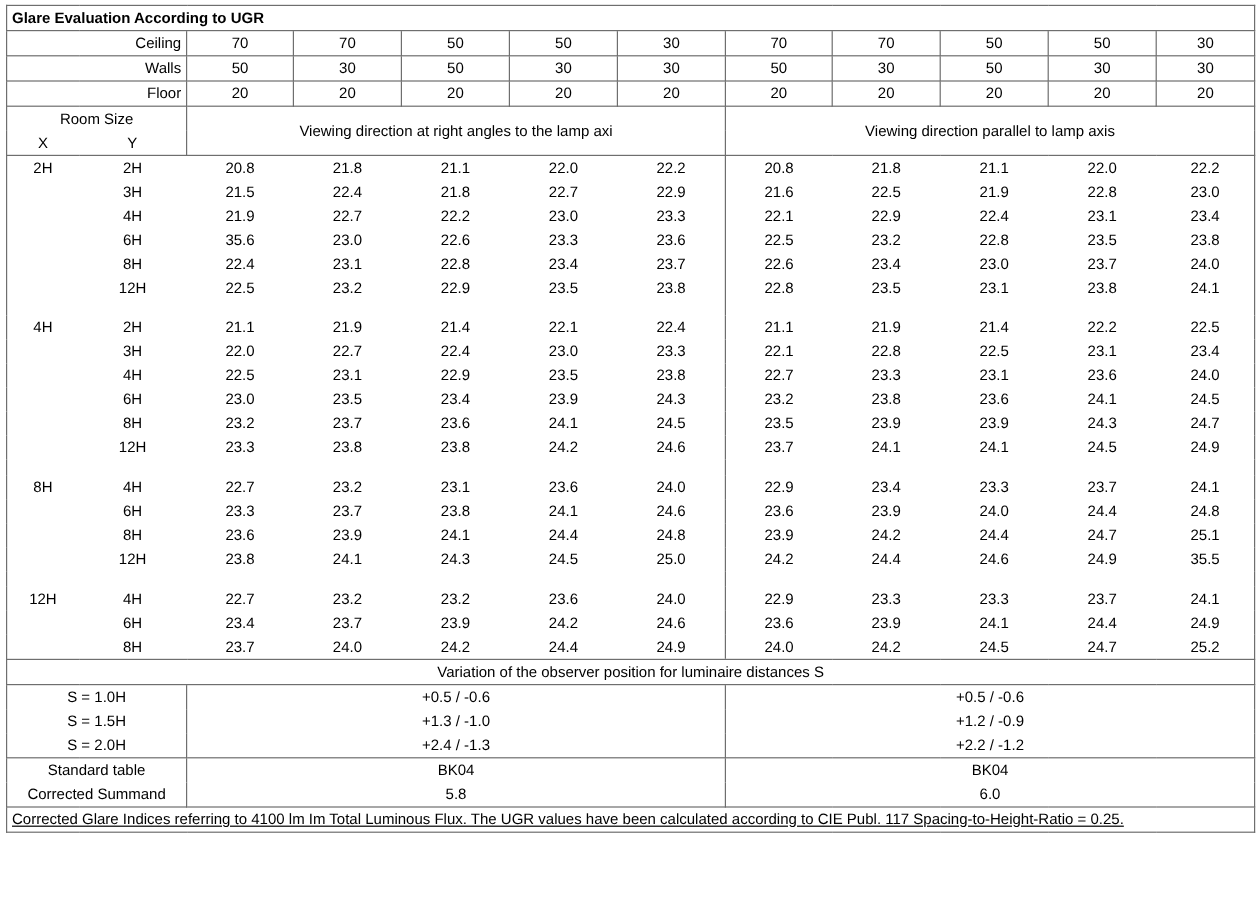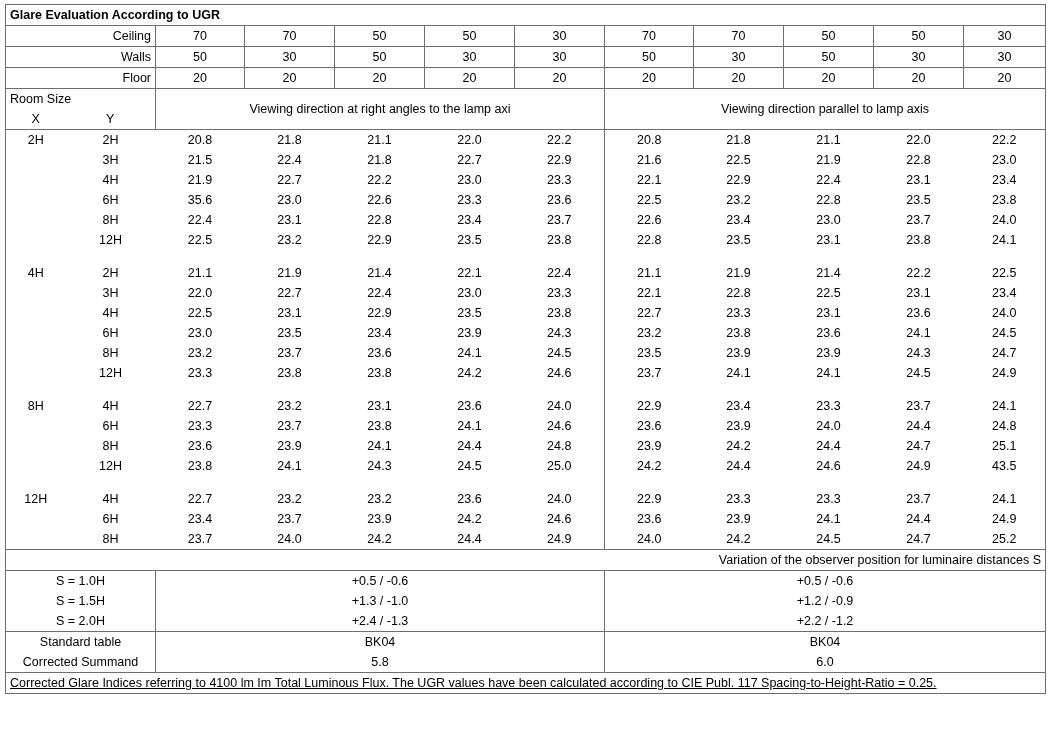--- a/index.html
+++ b/index.html
@@ -68,36 +68,37 @@
   .body-top {
     border-top: 1px solid #6e6e6e !important;
   }
   .body-bottom {
     border-bottom: 1px solid #6e6e6e !important;
   }
   .spacer-row td {
     height: 11px;
   }
   .roomsize-head {
+    text-align: center;
     font-size: 12.5px;
   }
   .footer-note {
     font-size: 12.5px;
     padding-left: 5px;
     height: 20px;
     text-decoration: underline;
   }
   .group-x {
     text-align: center;
   }
   .group-y {
     text-align: center;
   }
   .varhdr {
-    text-align: right;
+    text-align: center;
     padding-left: 5px;
   }
 </style>
 </head>
 <body>
 
 <div id="page">
   <table class="ugr-table">
     <colgroup>
       <col style="width:60px">
@@ -416,21 +417,21 @@
         <td class="body-cell group-y">12H</td>
         <td class="body-cell num">23.8</td>
         <td class="body-cell num">24.1</td>
         <td class="body-cell num">24.3</td>
         <td class="body-cell num">24.5</td>
         <td class="body-cell num">25.0</td>
         <td class="body-cell body-mid num">24.2</td>
         <td class="body-cell num">24.4</td>
         <td class="body-cell num">24.6</td>
         <td class="body-cell num">24.9</td>
-        <td class="body-cell body-right num">43.5</td>
+        <td class="body-cell body-right num">35.5</td>
       </tr>
       <tr class="spacer-row">
         <td class="body-cell body-left"></td>
           <td class="body-cell"></td>
           <td class="body-cell"></td>
           <td class="body-cell"></td>
         <td class="body-cell"></td>
           <td class="body-cell"></td>
           <td class="body-cell"></td>
         <td class="body-cell body-mid"></td>

